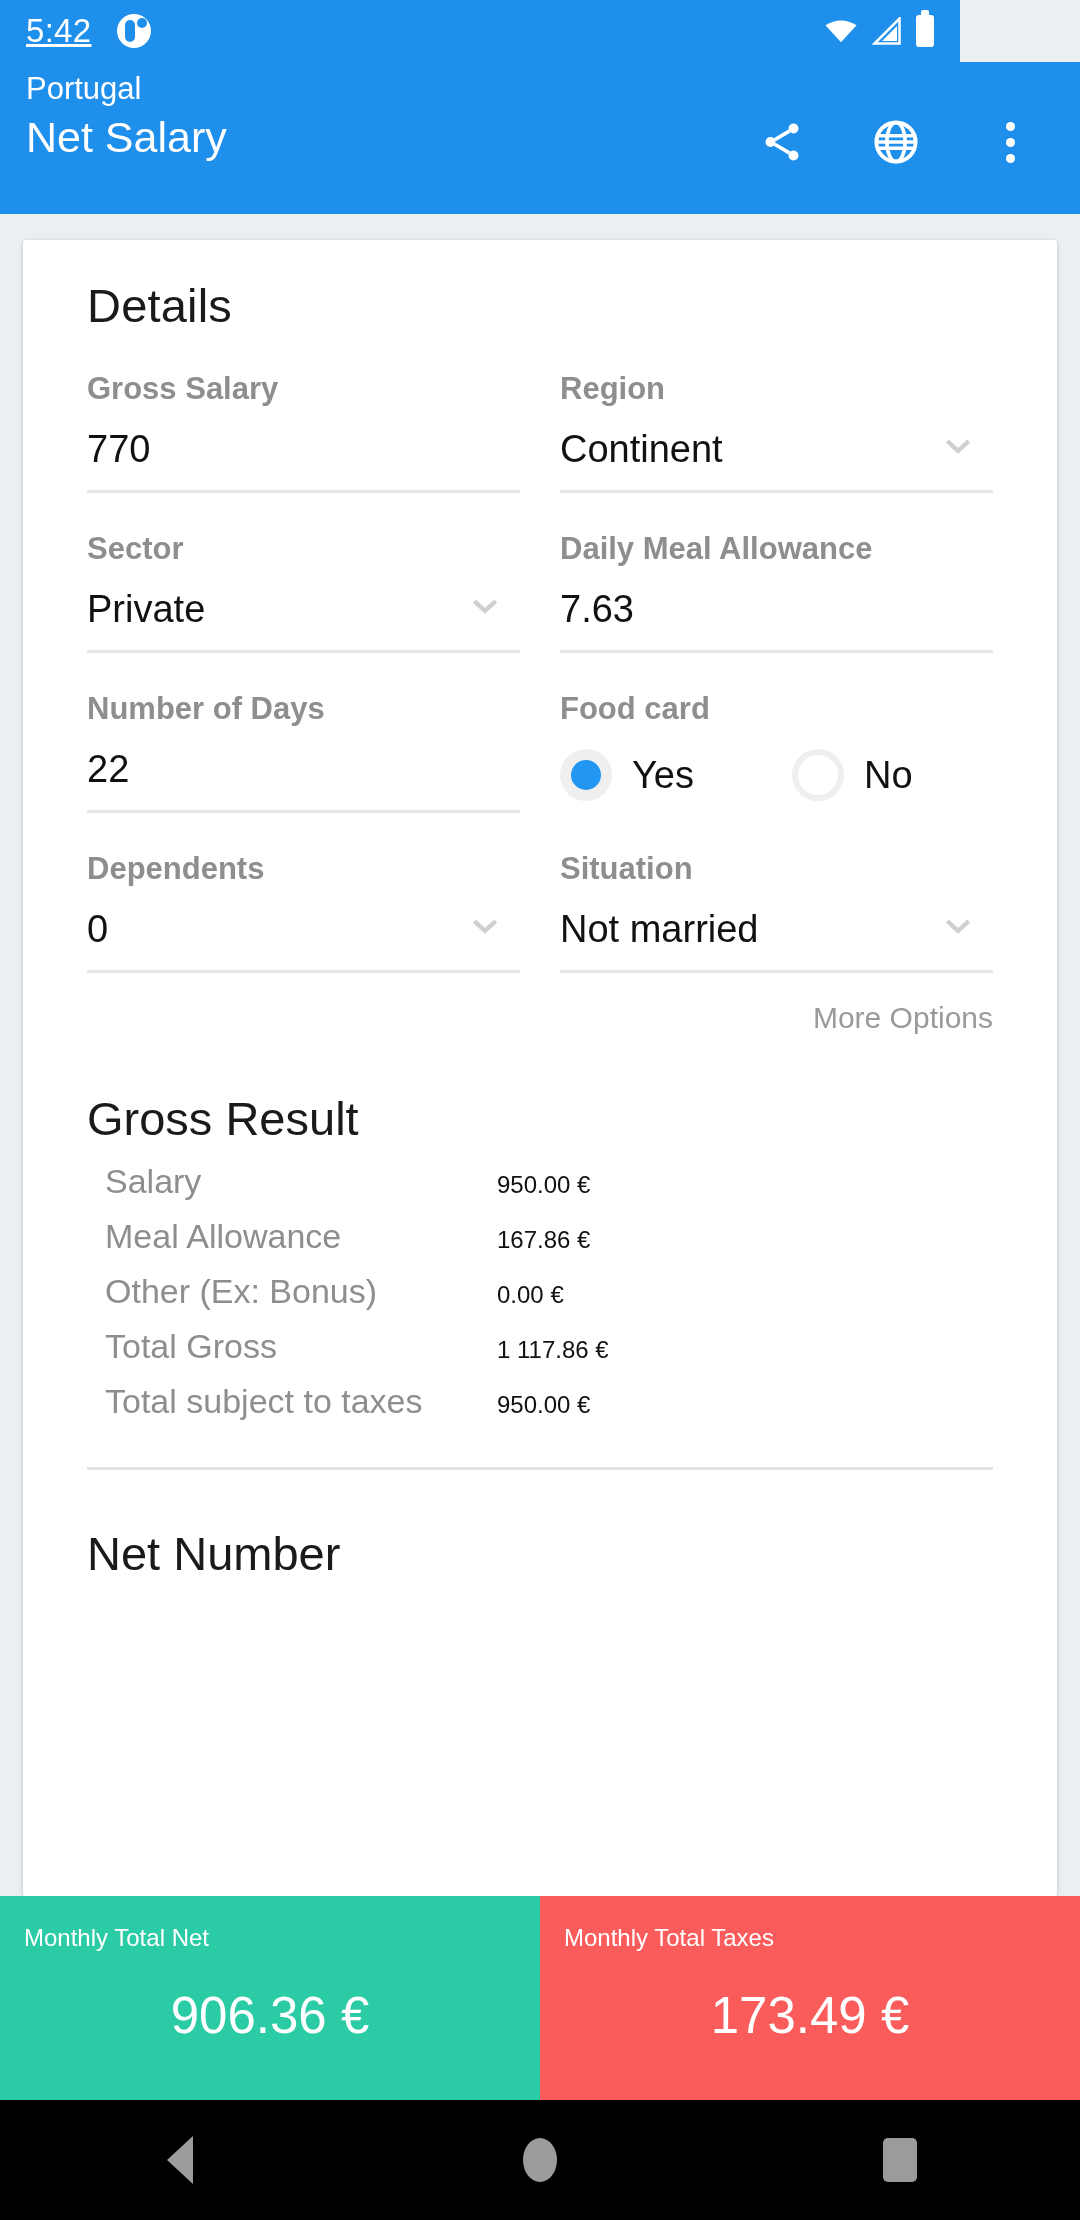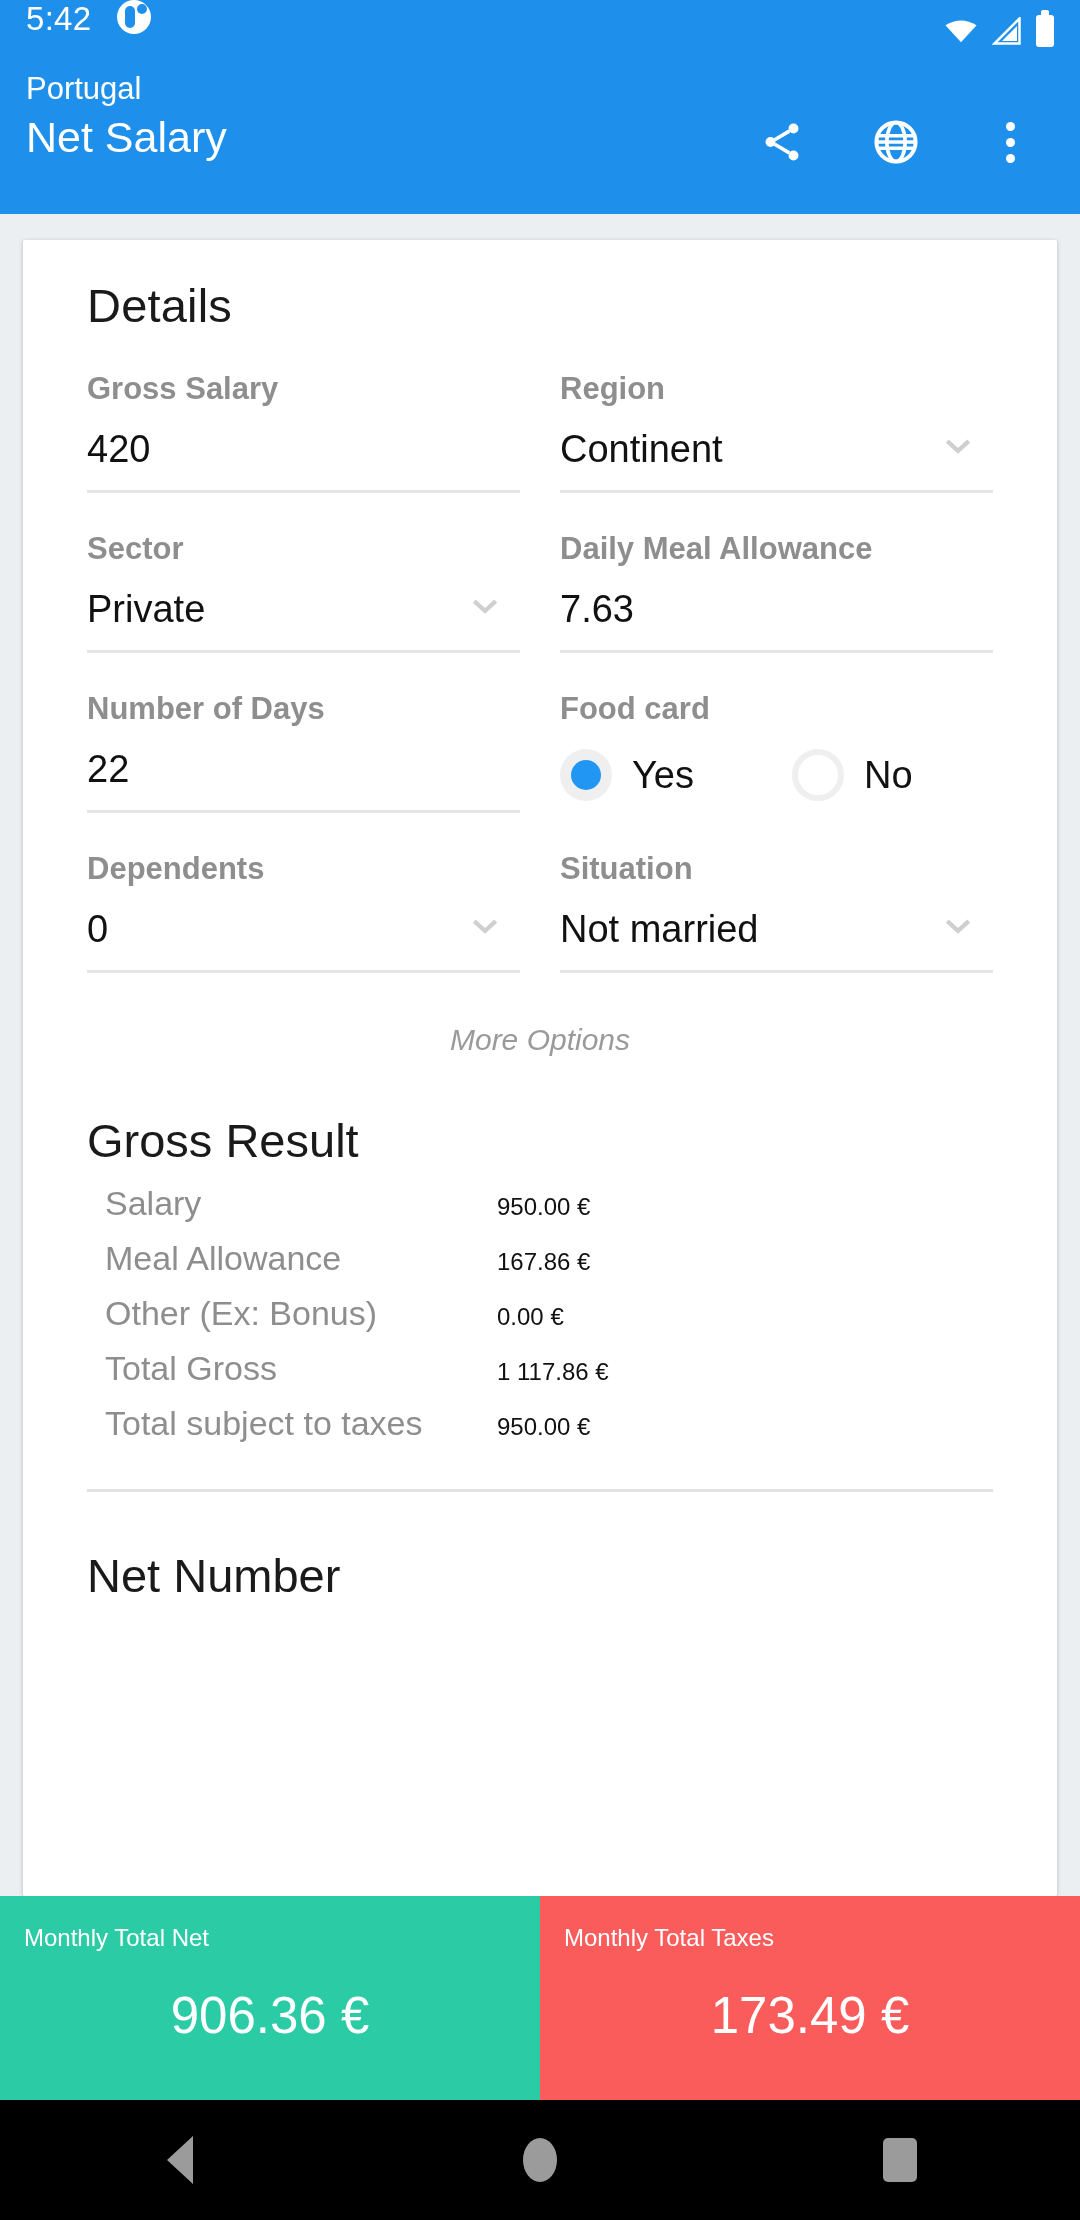--- a/index.html
+++ b/index.html
@@ -6,23 +6,23 @@
   html, body {
     width:1080px; height:2220px;
     background:#000;
     font-family:"Liberation Sans", sans-serif;
     overflow:hidden;
   }
   #screen { position:relative; width:1080px; height:2220px; background:#eceff1; }
 
   
   .statusbar {
-    position:absolute; top:0; left:0; width:1080px; height:62px;
+    position:absolute; top:0; left:0; width:960px; height:62px;
     background:#1f8fec; color:#fff;
-    display:flex; padding:0 26px;
+    display:flex; align-items:center; padding:0 26px;text-decoration:underline;
   }
   .status-time { font-size:33px; letter-spacing:.3px; }
   .status-notif { margin-left:26px; width:34px; height:34px; position:relative; }
   .status-notif .ring {
     position:absolute; inset:0; border-radius:50%; background:#fff;
   }
   .status-notif .inner {
     position:absolute; left:8px; top:6px; width:10px; height:22px;
     border-radius:6px; background:#1f8fec;
   }
@@ -80,22 +80,22 @@
   .radio-item + .radio-item { margin-left:98px; }
   .radio-outer {
     width:52px; height:52px; border-radius:50%; background:#efefef;
     display:flex; align-items:center; justify-content:center;
   }
   .radio-outer.off { background:#fff; border:6px solid #efefef; width:52px; height:52px; }
   .radio-dot { width:30px; height:30px; border-radius:50%; background:#2196f3; }
   .radio-label { font-size:38px; color:#111; margin-left:20px; }
 
   .more-options {
-    text-align:center; font-style:italic; font-size:30px; color:#9a9a9a;
-    margin-top:50px; cursor:pointer;
+    text-align:right; font-size:30px; color:#9a9a9a;
+    margin-top:28px; cursor:pointer;
   }
 
   .result-title { font-size:47px; color:#1a1a1a; margin-top:56px; }
 
   .res-row { display:flex; align-items:baseline; margin-top:16px; }
   .res-label { font-size:34px; color:#8e8e8e; width:392px;margin-left:18px; }
   .res-value { font-size:24px; color:#111; }
 
   .divider { height:3px; background:#e2e2e2; margin:46px 0 0 0; }
 
@@ -172,21 +172,21 @@
 
   <div class="card">
     <div class="card-inner">
 
       <div class="section-title">Details</div>
 
       <div class="row">
         <div class="col">
           <div class="field-label">Gross Salary</div>
           <div class="field-box">
-            <div class="field-value">420</div>
+            <div class="field-value">770</div>
             <div class="field-underline"></div>
           </div>
         </div>
         <div class="col">
           <div class="field-label">Region</div>
           <div class="field-box">
             <div class="field-value">Continent</div>
             <svg class="chev" viewBox="0 0 24 14">
                 <path d="M2 2 L12 11 L22 2" fill="none" stroke="#777" stroke-width="4"></path>
               </svg>

